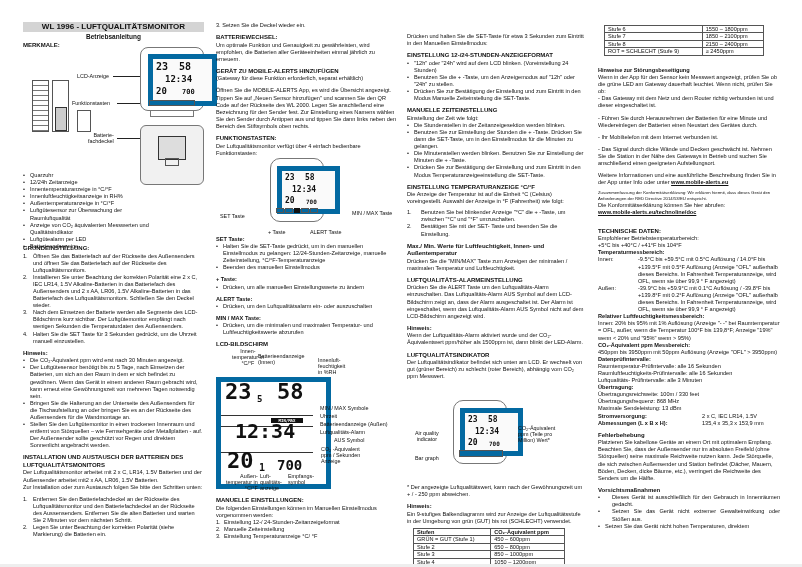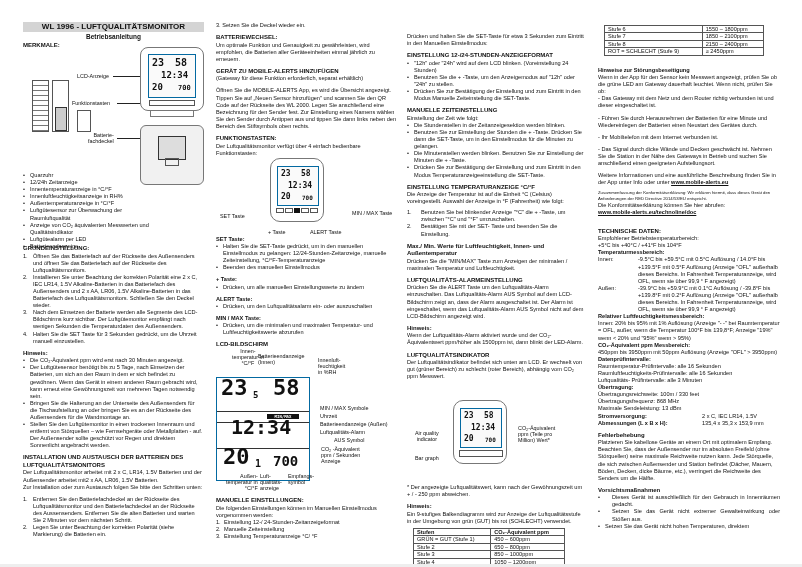--- a/index.html
+++ b/index.html
@@ -11,21 +11,21 @@
   li:before{content:"•";position:absolute;left:0;}
   ol{margin:0;padding:0;list-style:none;}
   ol li:before{content:none;}
   .num{position:absolute;left:0;}
   .titlebar{position:absolute;left:23px;top:22px;width:181px;height:10px;background:#d4d4d4;font-weight:bold;font-size:8px;line-height:10px;text-align:center;}
   .subtitle{position:absolute;left:23px;top:33px;width:181px;text-align:center;font-weight:bold;font-size:6.5px;}
   table{border-collapse:collapse;font-size:5.6px;line-height:6.4px;}
   td,th{border:1px solid #555;padding:0 3px;text-align:left;font-weight:normal;}
   th{font-weight:bold;}
   .dev{position:absolute;border:1px solid #777;border-radius:6px;background:#fff;}
-  .lcd{position:absolute;border:1px solid #0369a1;background:#fafafa;}
+  .lcd{position:absolute;border:5px solid #0369a1;background:#fafafa;padding-left:13px;}
   .seg{position:absolute;font-family:"DejaVu Sans Mono",monospace;font-weight:bold;color:#111;}
   .lbl{position:absolute;font-size:5.4px;line-height:6.2px;}
   .line{position:absolute;background:#222;height:1px;transform-origin:0 0;}
   .bold{font-weight:bold;}
   .link{font-weight:bold;text-decoration:underline;}
   .small{font-size:4.3px;line-height:5.6px;}
   .footer{position:absolute;left:0;bottom:0;width:802px;height:3px;background:#eee;}
 </style>
 </head>
 <body>

